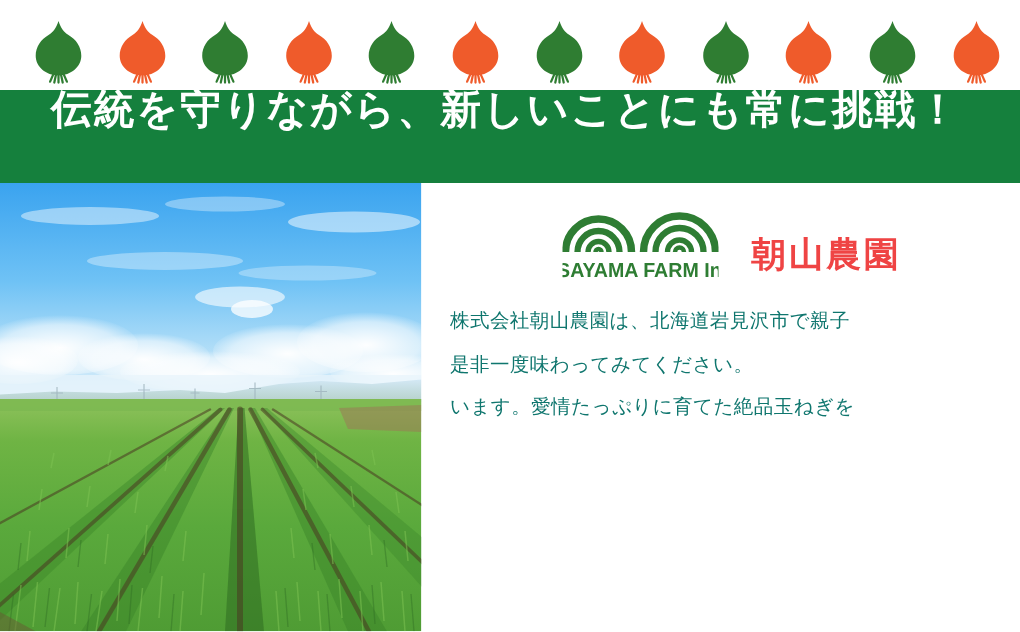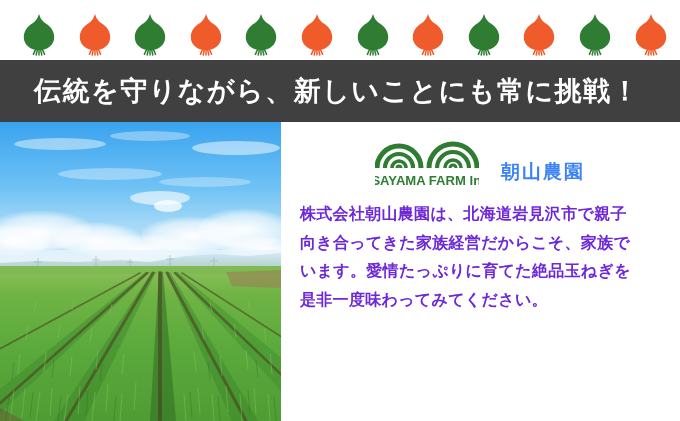--- a/index.html
+++ b/index.html
@@ -37,23 +37,22 @@
   }
   .onion svg { display: block; width: 34px; height: 44px; }
 
   
   #headline-banner {
     position: absolute;
     left: 0;
     top: 60px;
     width: 680px;
     height: 62px;
-    background: #404040;
+    background: #15803d;
     display: flex;
-    align-items: center;
   }
   #headline-text {
     color: #ffffff;
     font-size: 27px;
     font-weight: bold;
     letter-spacing: 1.5px;
     padding-left: 34px;
     white-space: nowrap;
     line-height: 1;
   }
@@ -92,42 +91,41 @@
     position: absolute;
     left: 94px;
     top: 12px;
     display: flex;
     align-items: flex-end;
     gap: 22px;
   }
   #logo-mark { width: 104px; height: 56px; }
   #logo-mark svg { display: block; width: 104px; height: 56px; }
   #brand-name-jp {
-    color: #3b82f6;
-    font-size: 19px;
+    color: #ef4444;
+    font-size: 23px;
     font-weight: bold;
     letter-spacing: 2px;
     line-height: 1;
     padding-bottom: 9px;
     white-space: nowrap;
   }
 
   #about-paragraph {
     position: absolute;
     left: 19px;
     top: 78px;
     width: 378px;
   }
   .about-line {
-    color: #6d28d9;
-    font-size: 16px;
+    color: #0f766e;
+    font-size: 13px;
     line-height: 28.5px;
     letter-spacing: 0.3px;
     white-space: nowrap;
-    font-weight: bold;
   }
 </style>
 </head>
 <body>
 
 <div id="page">
 
   <div id="onion-row">
       <div class="onion" style="left: 22px;">
         <svg viewBox="0 0 34 44" xmlns="http://www.w3.org/2000/svg">
@@ -437,20 +435,19 @@
               <path d="M75 34 A3 3 0 0 1 81 34" stroke-width="3"></path>
             </g>
             <text x="52" y="51" text-anchor="middle" font-family="'Liberation Sans', sans-serif" font-size="13.5" font-weight="bold" fill="#2e7d33" transform="scale(0.97,1) translate(1.6,0)">ASAYAMA FARM Inc.</text>
           </svg>
         </div>
         <div id="brand-name-jp">朝山農園</div>
       </div>
 
       <div id="about-paragraph">
         <div class="about-line">株式会社朝山農園は、北海道岩見沢市で親子</div>
-        <div class="about-line">向き合ってきた家族経営だからこそ、家族で</div>
+        <div class="about-line">是非一度味わってみてください。</div>
         <div class="about-line">います。愛情たっぷりに育てた絶品玉ねぎを</div>
-        <div class="about-line">是非一度味わってみてください。</div>
       </div>
 
     </div>
   </div>
 </div>
 
 </body></html>

